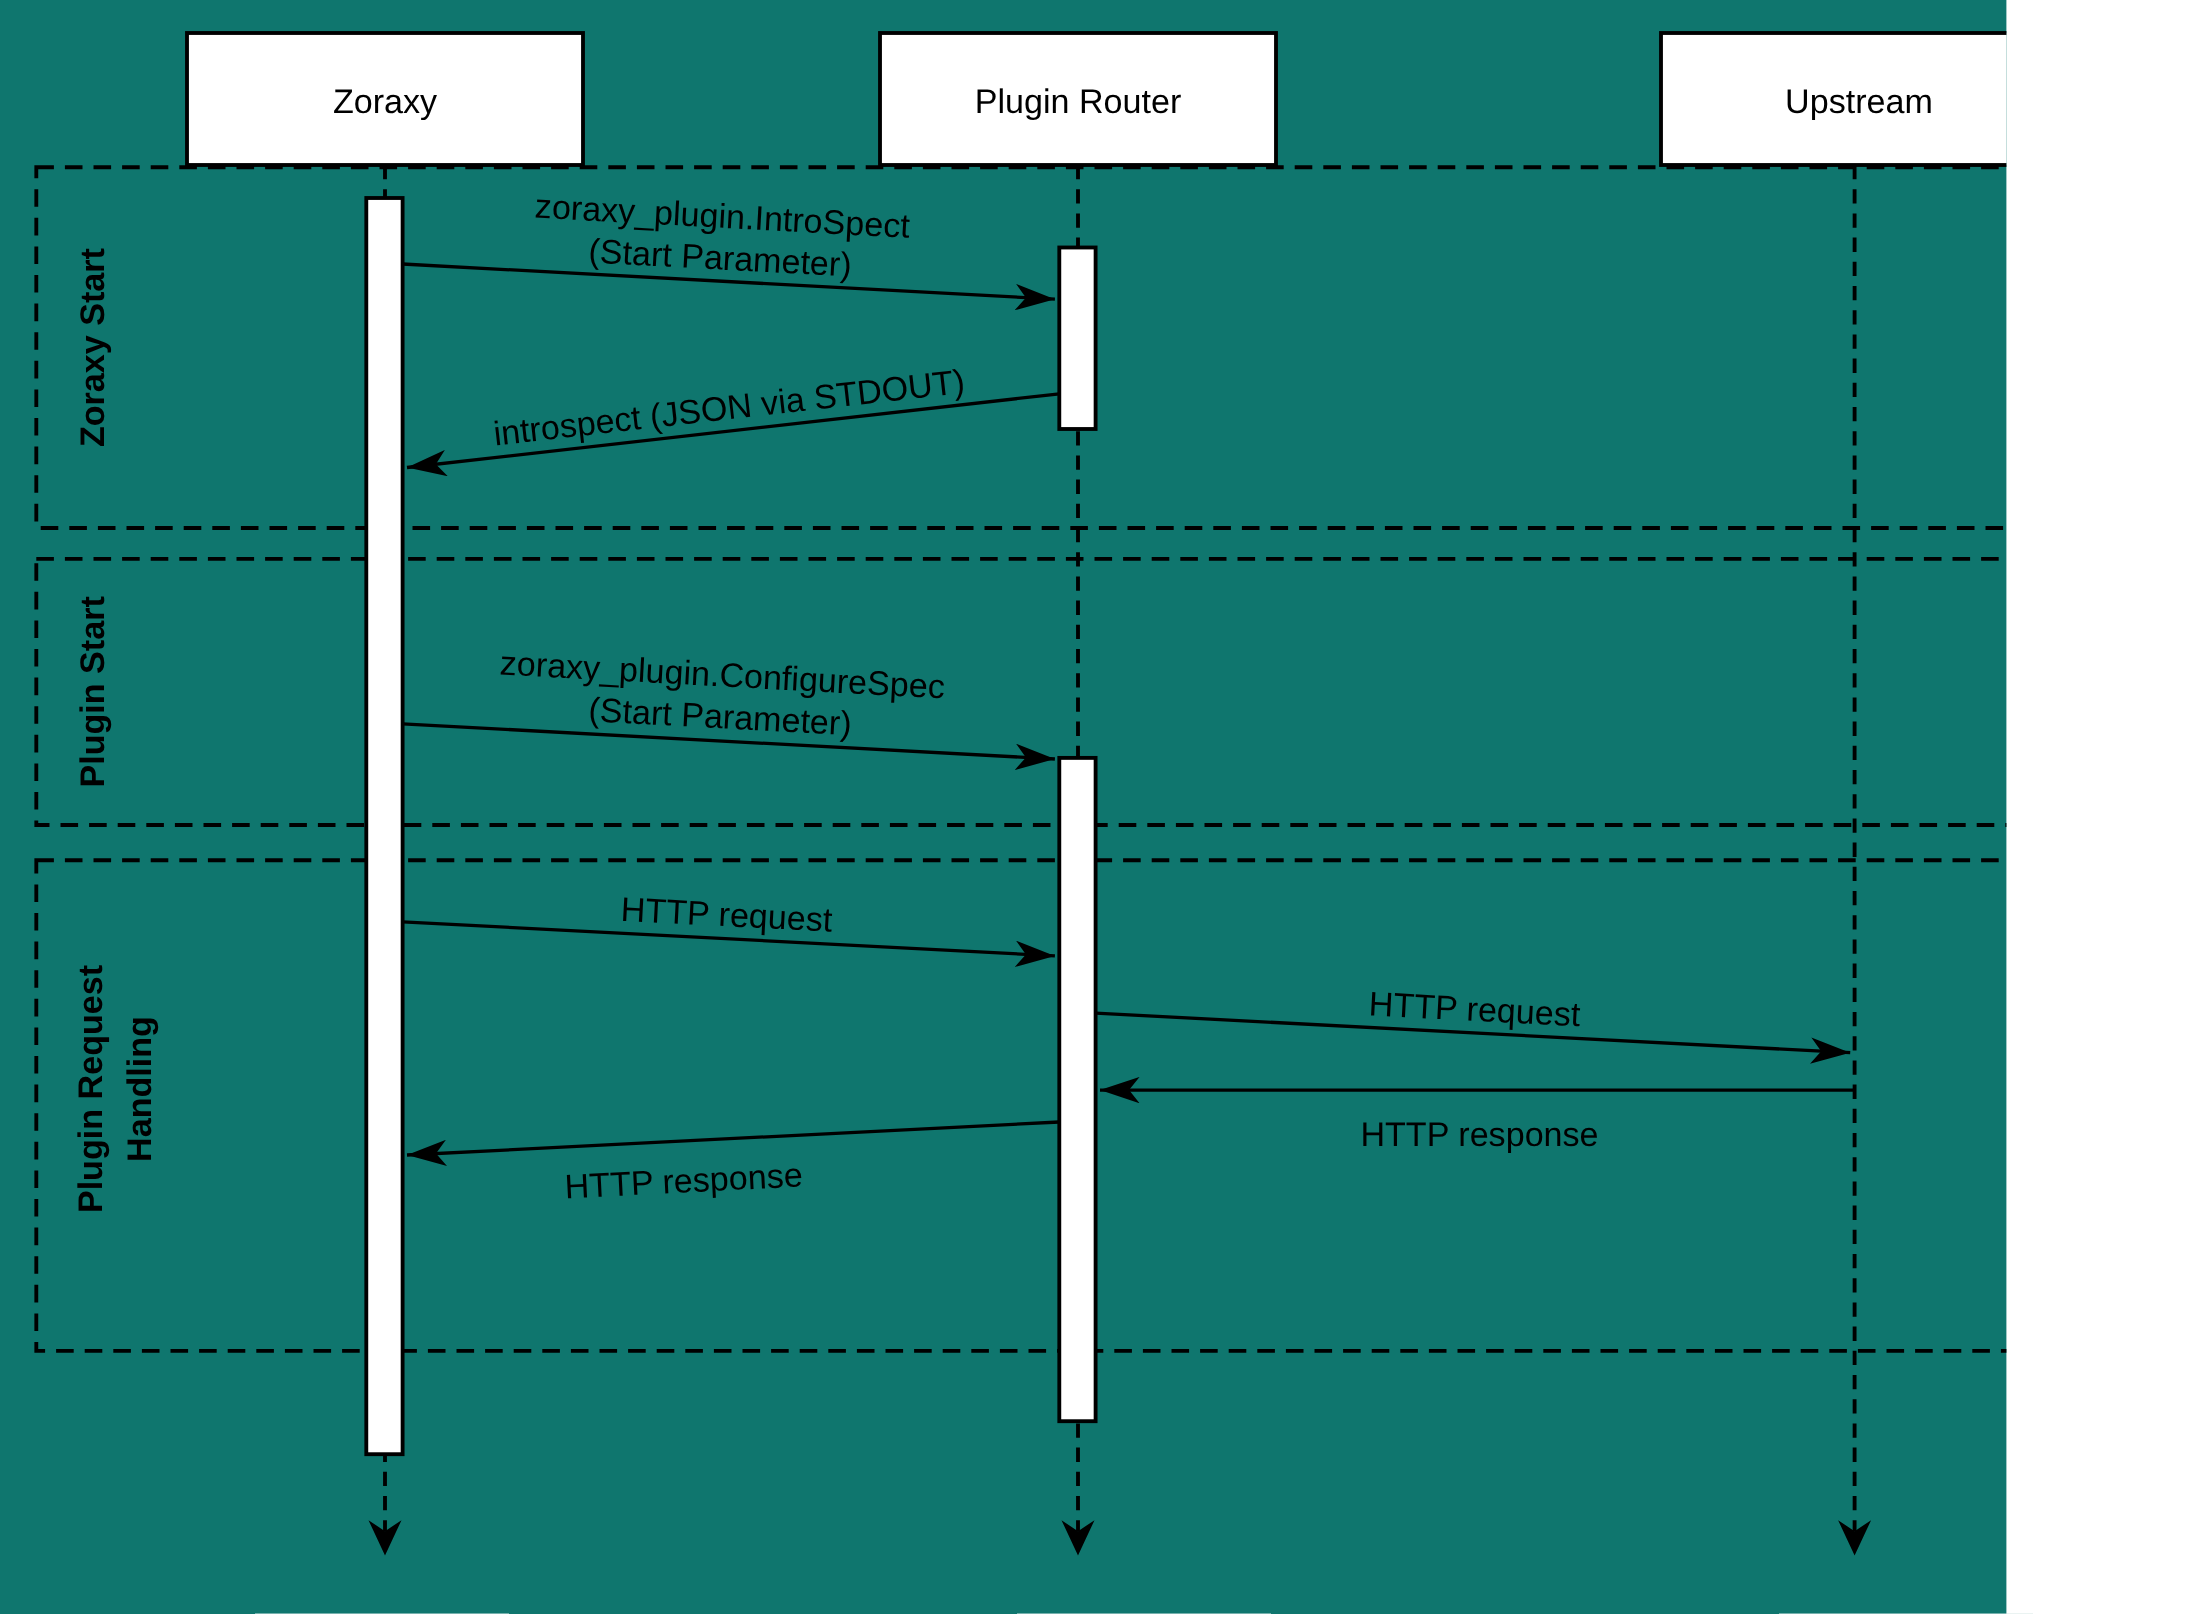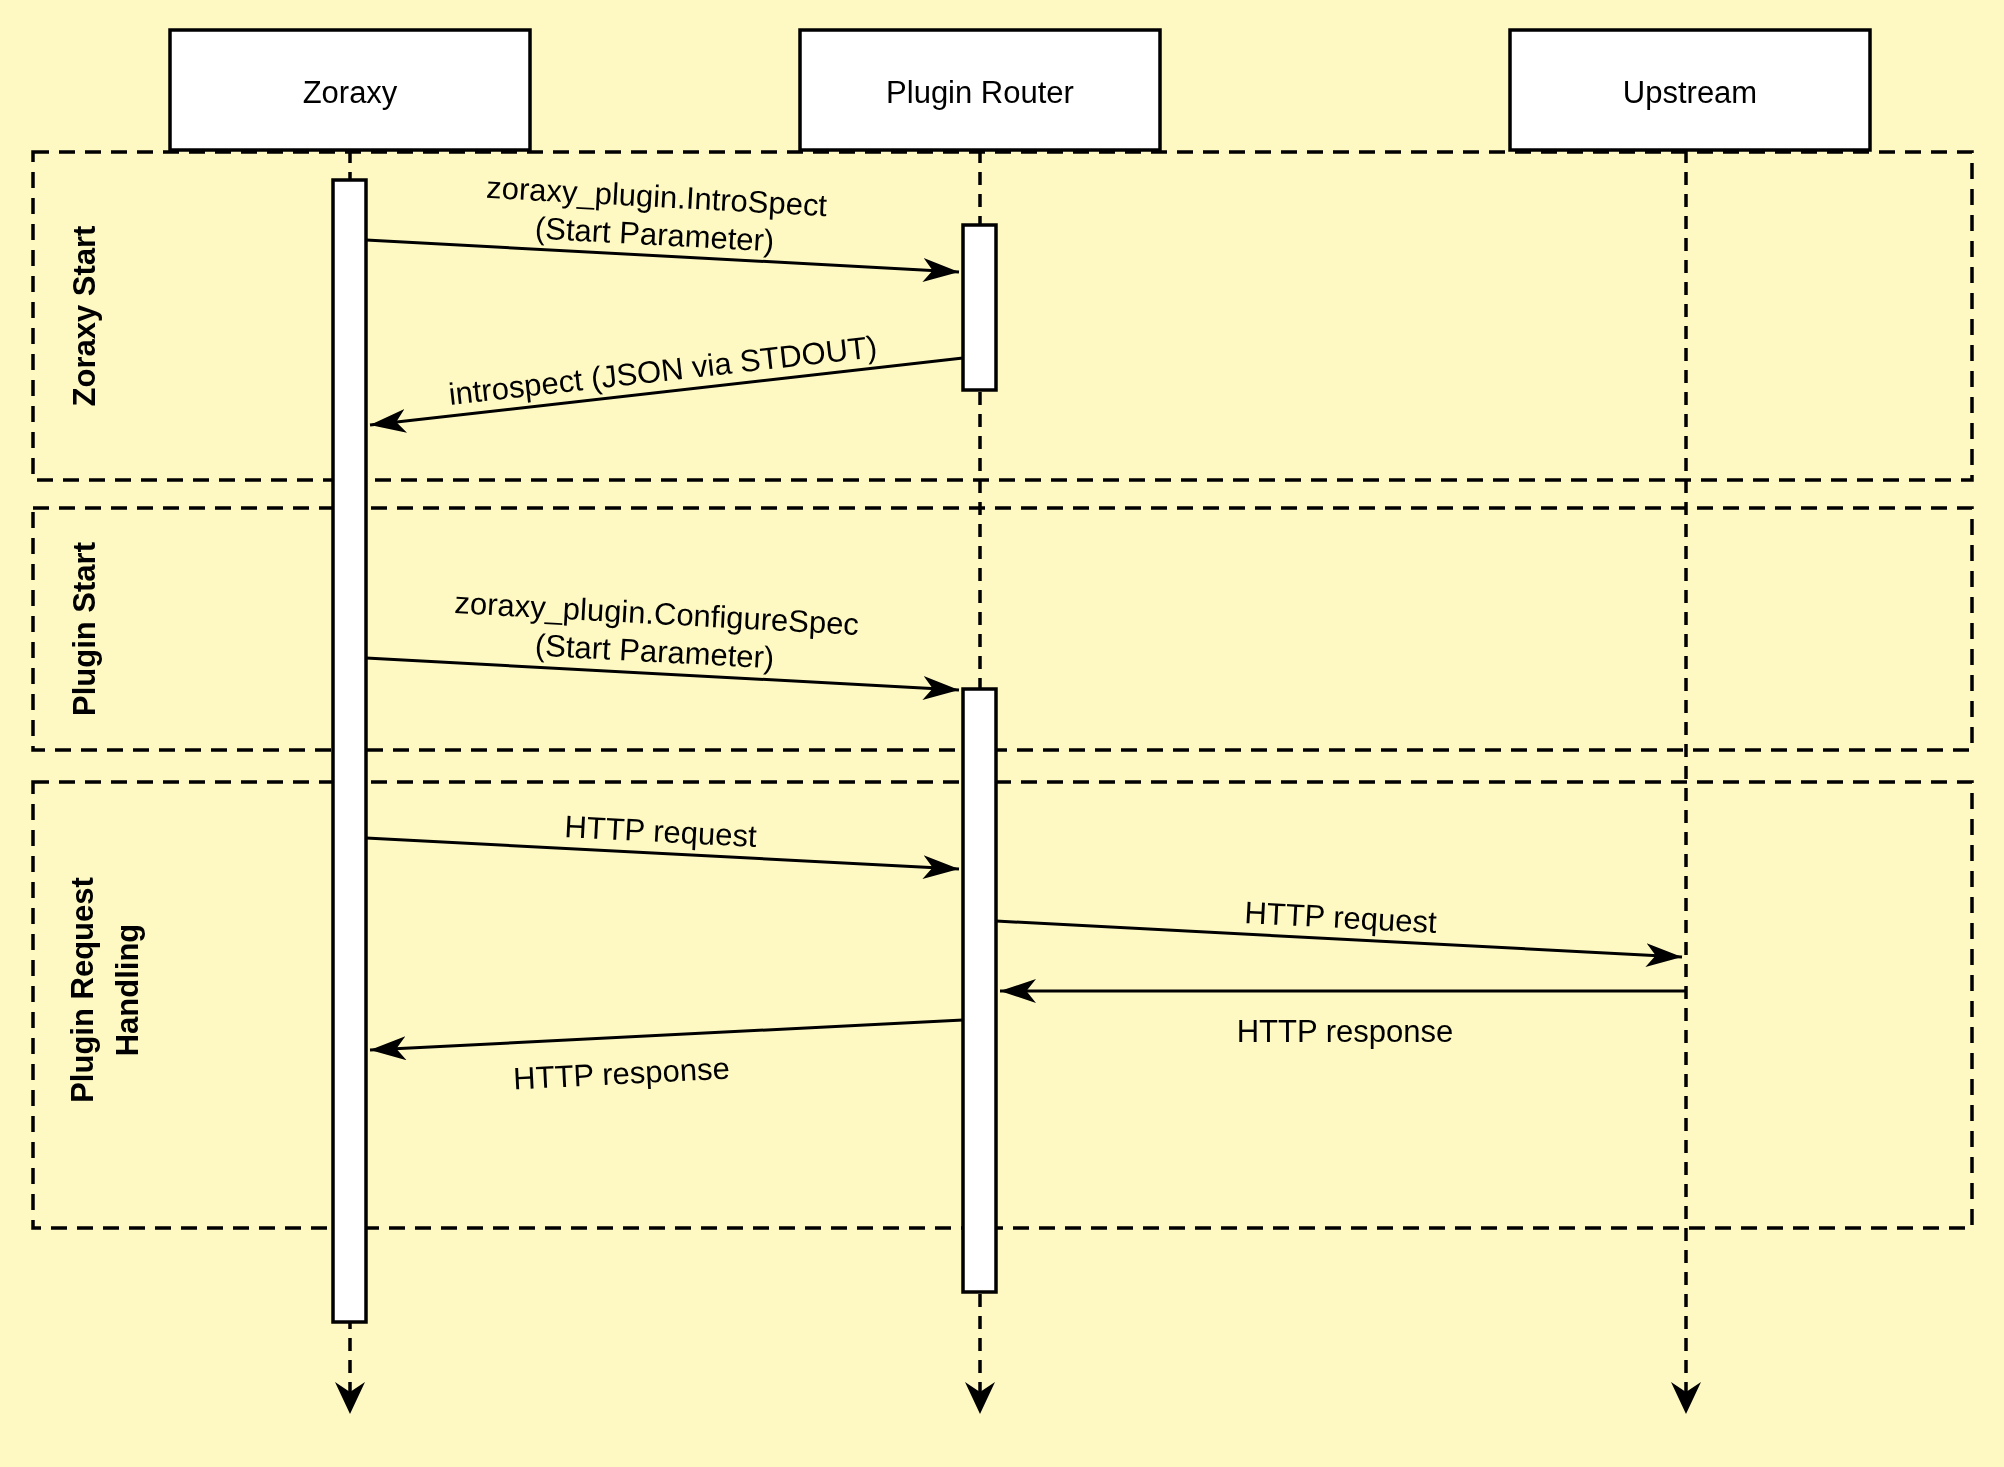--- a/index.html
+++ b/index.html
@@ -1,18 +1,18 @@
 <!DOCTYPE html>
 <html><head>
 <meta charset="utf-8">
 <style>
   html, body { margin: 0; padding: 0; background: #ffffff; }
   .page {
-    width: 2004px; height: 1467px; position: relative;
-    background: #fef9c3; overflow: hidden;
+    width: 1824px; height: 1467px; position: relative;
+    background: #0f766e; overflow: hidden;
   }
   svg { display: block; }
   text {
     font-family: "Liberation Sans", sans-serif;
     fill: #000000;
   }
   .actor-label   { font-size: 31px; }
   .msg-label     { font-size: 31px; }
   .section-label { font-size: 31px; font-weight: bold; }
 </style>

